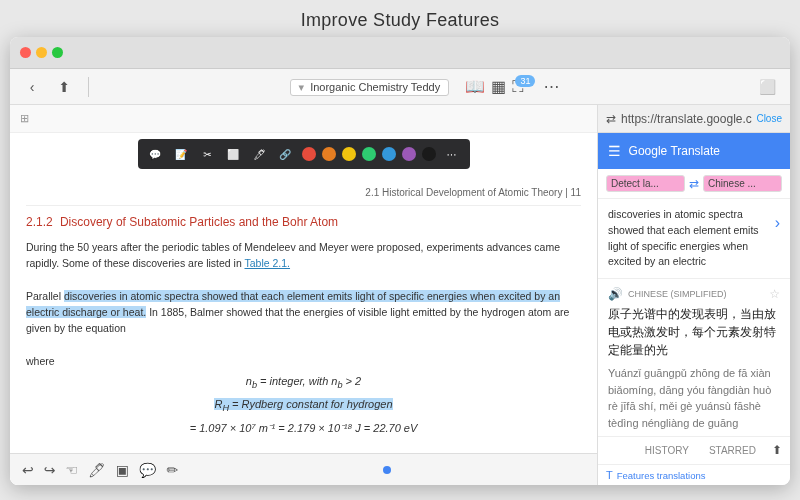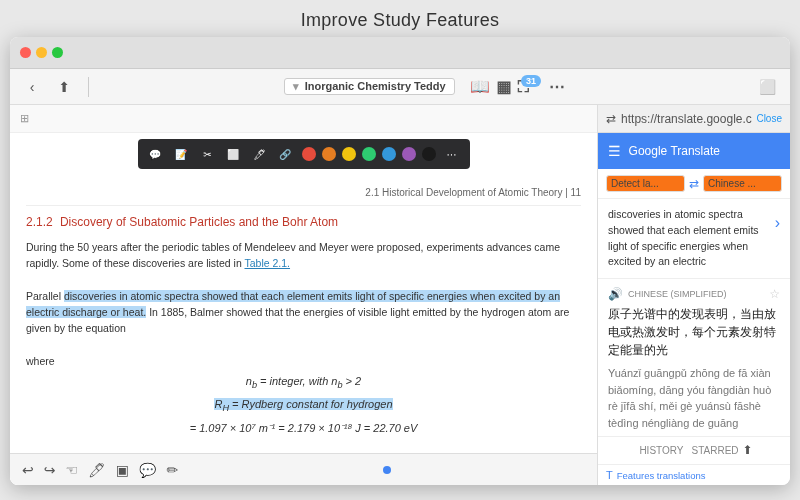--- a/index.html
+++ b/index.html
@@ -85,23 +85,22 @@
       border-radius: 4px;
       cursor: pointer;
       color: #555;
       font-size: 14px;
     }
     .toolbar-separator { width: 1px; height: 20px; background: #ccc; margin: 0 4px; }
     .toolbar-center {
       flex: 1;
       display: flex;
       justify-content: center;
-      align-items: center;
+      align-items: flex-end;
       gap: 16px;
-      font-weight: bold;
     }
     .toolbar-icon { font-size: 16px; color: #555; cursor: pointer; }
     .toolbar-badge {
       background: #6bb5f8;
       color: white;
       font-size: 9px;
       border-radius: 8px;
       padding: 1px 5px;
       margin-left: -8px;
       margin-top: -12px;
@@ -267,21 +266,21 @@
       align-items: center;
       padding: 6px 8px;
       border-bottom: 1px solid #eee;
       gap: 4px;
       flex-shrink: 0;
     }
     .lang-select {
       flex: 1;
       font-size: 10px;
       color: #444;
-      background: #f97316;
+      background: #f9a8d4;
       border: 1px solid #ddd;
       border-radius: 3px;
       padding: 2px 4px;
       cursor: pointer;
     }
     .swap-icon {
       color: #4285f4;
       font-size: 12px;
       cursor: pointer;
     }
@@ -331,24 +330,25 @@
     .result-romanization {
       font-size: 11px;
       color: #777;
       line-height: 1.5;
     }
 
     .translate-footer {
       border-top: 1px solid #eee;
       padding: 6px 8px;
       display: flex;
-      justify-content: center;
+      justify-content: flex-end;
       font-size: 10px;
       color: #555;
       flex-shrink: 0;
+      gap: 12px;
     }
     .footer-tab {
       cursor: pointer;
       padding: 2px 4px;
       color: #888;
     }
 
     .translate-improve {
       padding: 4px 8px;
       border-top: 1px solid #eee;

